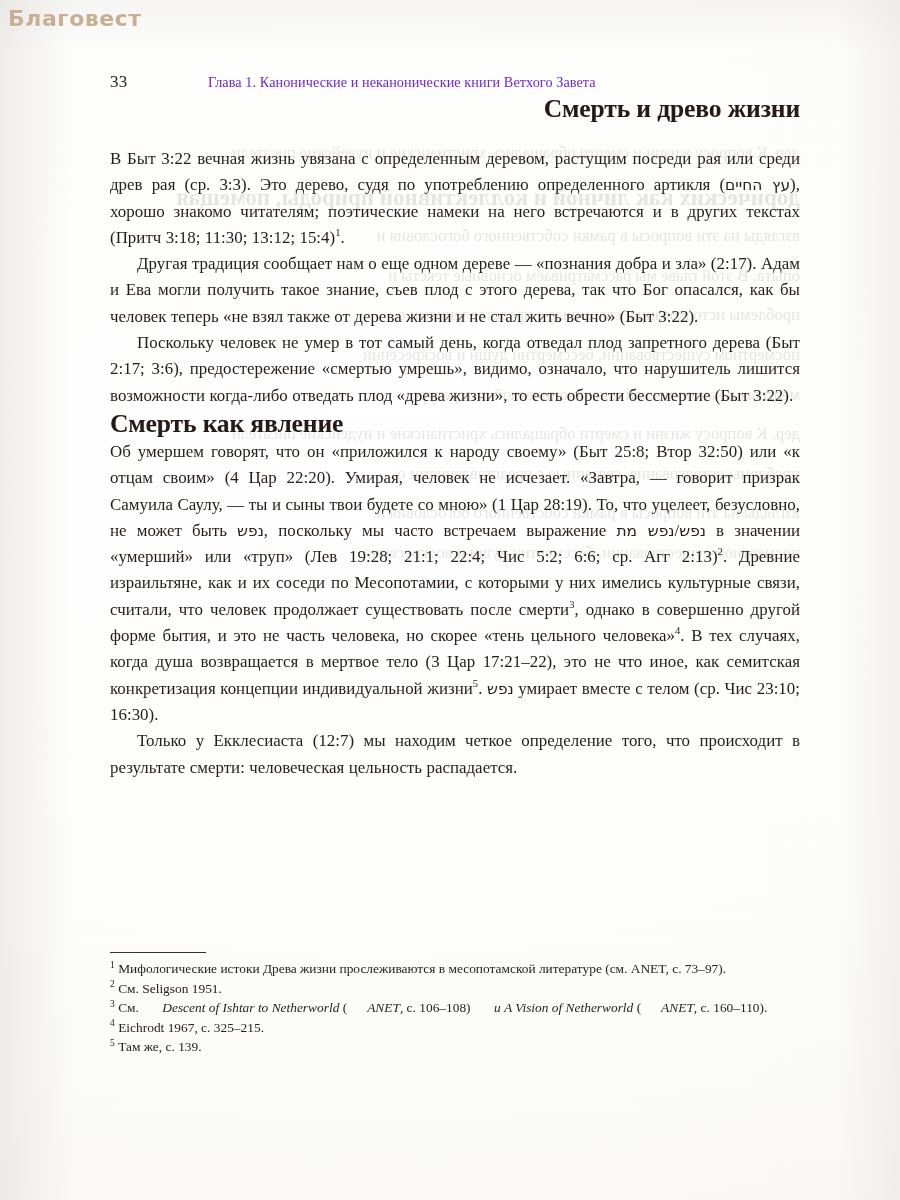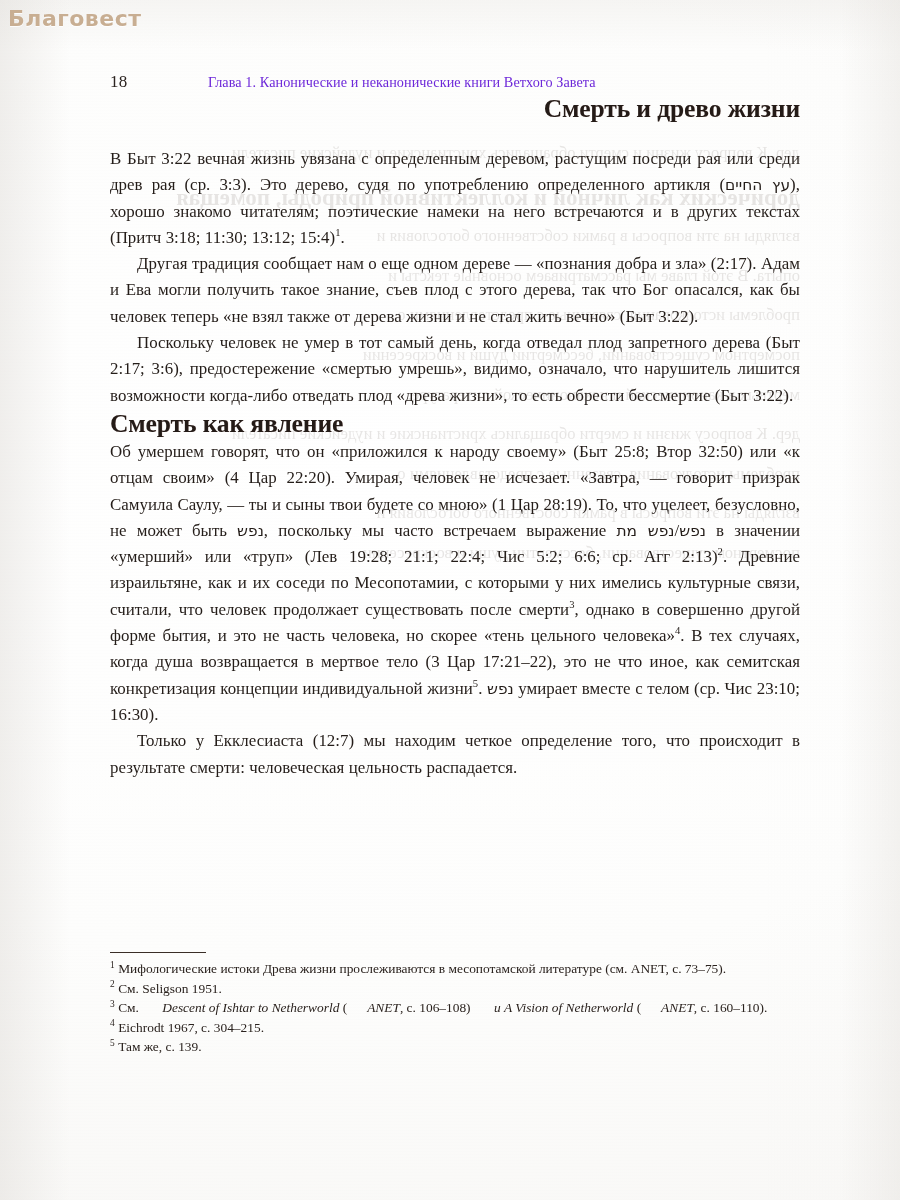--- a/index.html
+++ b/index.html
@@ -197,21 +197,21 @@
   <p>проблемы истолкования, связанные с представлениями о</p>
   <p>взгляды на эти вопросы в рамки собственного богословия и</p>
   <p>посмертном существовании, бессмертии души и воскресении</p>
 </div>
 
 <div class="watermark">Благовест</div>
 
 <div class="content">
 
   <div class="running-head">
-    <span class="folio">18</span>
+    <span class="folio">33</span>
     <span class="runhead-title">Глава 1. Канонические и неканонические книги Ветхого Завета</span>
   </div>
 
   <h2 class="section-heading h-death-tree">Смерть и древо жизни</h2>
 
   <p class="body first-para"><span>В Быт 3:22 вечная жизнь увязана с определенным деревом, растущим посреди рая или среди древ рая (ср. 3:3). Это дерево, судя по употреблению определенного артикля (</span><span class="heb">עץ החיים</span><span>), хорошо знакомо читателям; поэтические намеки на него встречаются и в других текстах (Притч 3:18; 11:30; 13:12; 15:4)</span><sup class="fn">1</sup><span>.</span></p>
 
   <p class="body indent">Другая традиция сообщает нам о еще одном дереве — «познания добра и зла» (2:17). Адам и Ева могли получить такое знание, съев плод с этого дерева, так что Бог опасался, как бы человек теперь «не взял также от дерева жизни и не стал жить вечно» (Быт 3:22).</p>
 
   <p class="body indent">Поскольку человек не умер в тот самый день, когда отведал плод запретного дерева (Быт 2:17; 3:6), предостережение «смертью умрешь», видимо, означало, что нарушитель лишится возможности когда-либо отведать плод «древа жизни», то есть обрести бессмертие (Быт 3:22).</p>
@@ -220,22 +220,22 @@
 
   <p class="body after-head"><span>Об умершем говорят, что он «приложился к народу своему» (Быт 25:8; Втор 32:50) или «к отцам своим» (4 Цар 22:20). Умирая, человек не исчезает. «Завтра, — говорит призрак Самуила Саулу, — ты и сыны твои будете со мною» (1 Цар 28:19). То, что уцелеет, безусловно, не может быть </span><span class="heb">נפש</span><span>, поскольку мы часто встречаем выражение </span><span class="heb">נפש מת</span><span>/</span><span class="heb">נפש</span><span> в значении «умерший» или «труп» (Лев 19:28; 21:1; 22:4; Чис 5:2; 6:6; ср. Агг 2:13)</span><sup class="fn">2</sup><span>. Древние израильтяне, как и их соседи по Месопотамии, с которыми у них имелись культурные связи, считали, что человек продолжает существовать после смерти</span><sup class="fn">3</sup><span>, однако в совершенно другой форме бытия, и это не часть человека, но скорее «тень цельного человека»</span><sup class="fn">4</sup><span>. В тех случаях, когда душа возвращается в мертвое тело (3 Цар 17:21–22), это не что иное, как семитская конкретизация концепции индивидуальной жизни</span><sup class="fn">5</sup><span>. </span><span class="heb">נפש</span><span> умирает вместе с телом (ср. Чис 23:10; 16:30).</span></p>
 
   <p class="body indent">Только у Екклесиаста (12:7) мы находим четкое определение того, что происходит в результате смерти: человеческая цельность распадается.</p>
 
 </div>
 
 <div class="footnotes">
   <div class="fn-rule"></div>
 
-  <p class="footnote"><sup>1</sup><span>Мифологические истоки Древа жизни прослеживаются в месопотамской литературе (см. ANET, с. 73–75).</span></p>
+  <p class="footnote"><sup>1</sup><span>Мифологические истоки Древа жизни прослеживаются в месопотамской литературе (см. ANET, с. 73–97).</span></p>
 
   <p class="footnote"><sup>2</sup><span>См. Seligson 1951.</span></p>
 
   <p class="footnote"><sup>3</sup><span>См. </span><span class="ital">Descent of Ishtar to Netherworld</span><span> (</span><span class="ital">ANET</span><span>, с. 106–108) </span><span class="ital">и A Vision of Netherworld</span><span> (</span><span class="ital">ANET</span><span>, с. 160–110).</span></p>
 
-  <p class="footnote"><sup>4</sup><span>Eichrodt 1967, с. 304–215.</span></p>
+  <p class="footnote"><sup>4</sup><span>Eichrodt 1967, с. 325–215.</span></p>
 
   <p class="footnote"><sup>5</sup><span>Там же, с. 139.</span></p>
 </div>
 
 </body></html>

